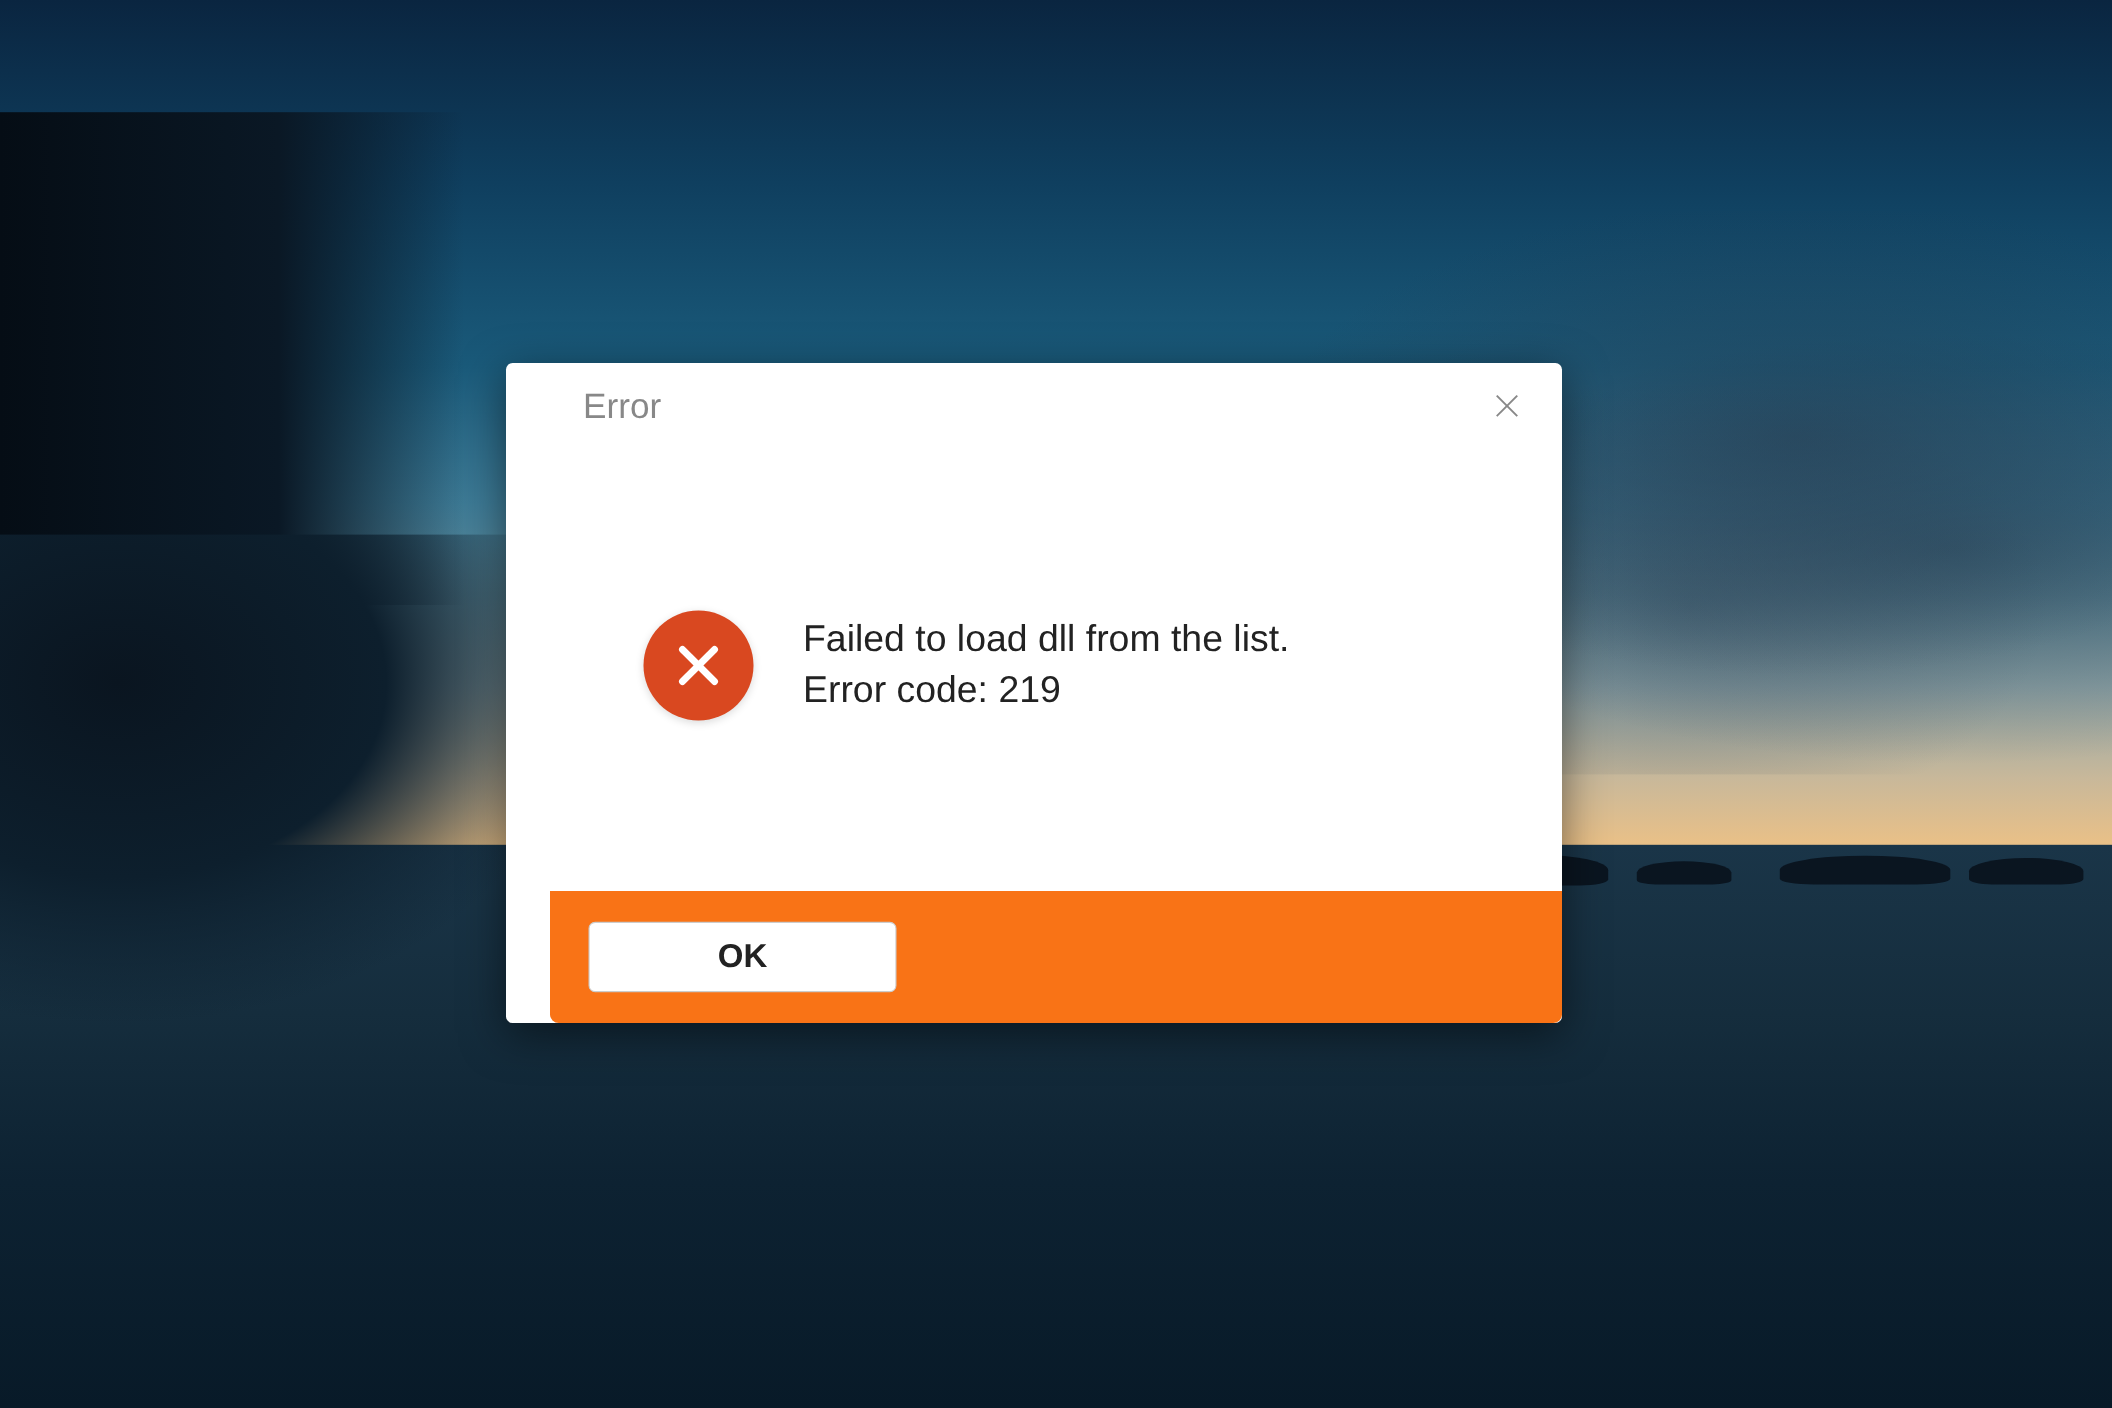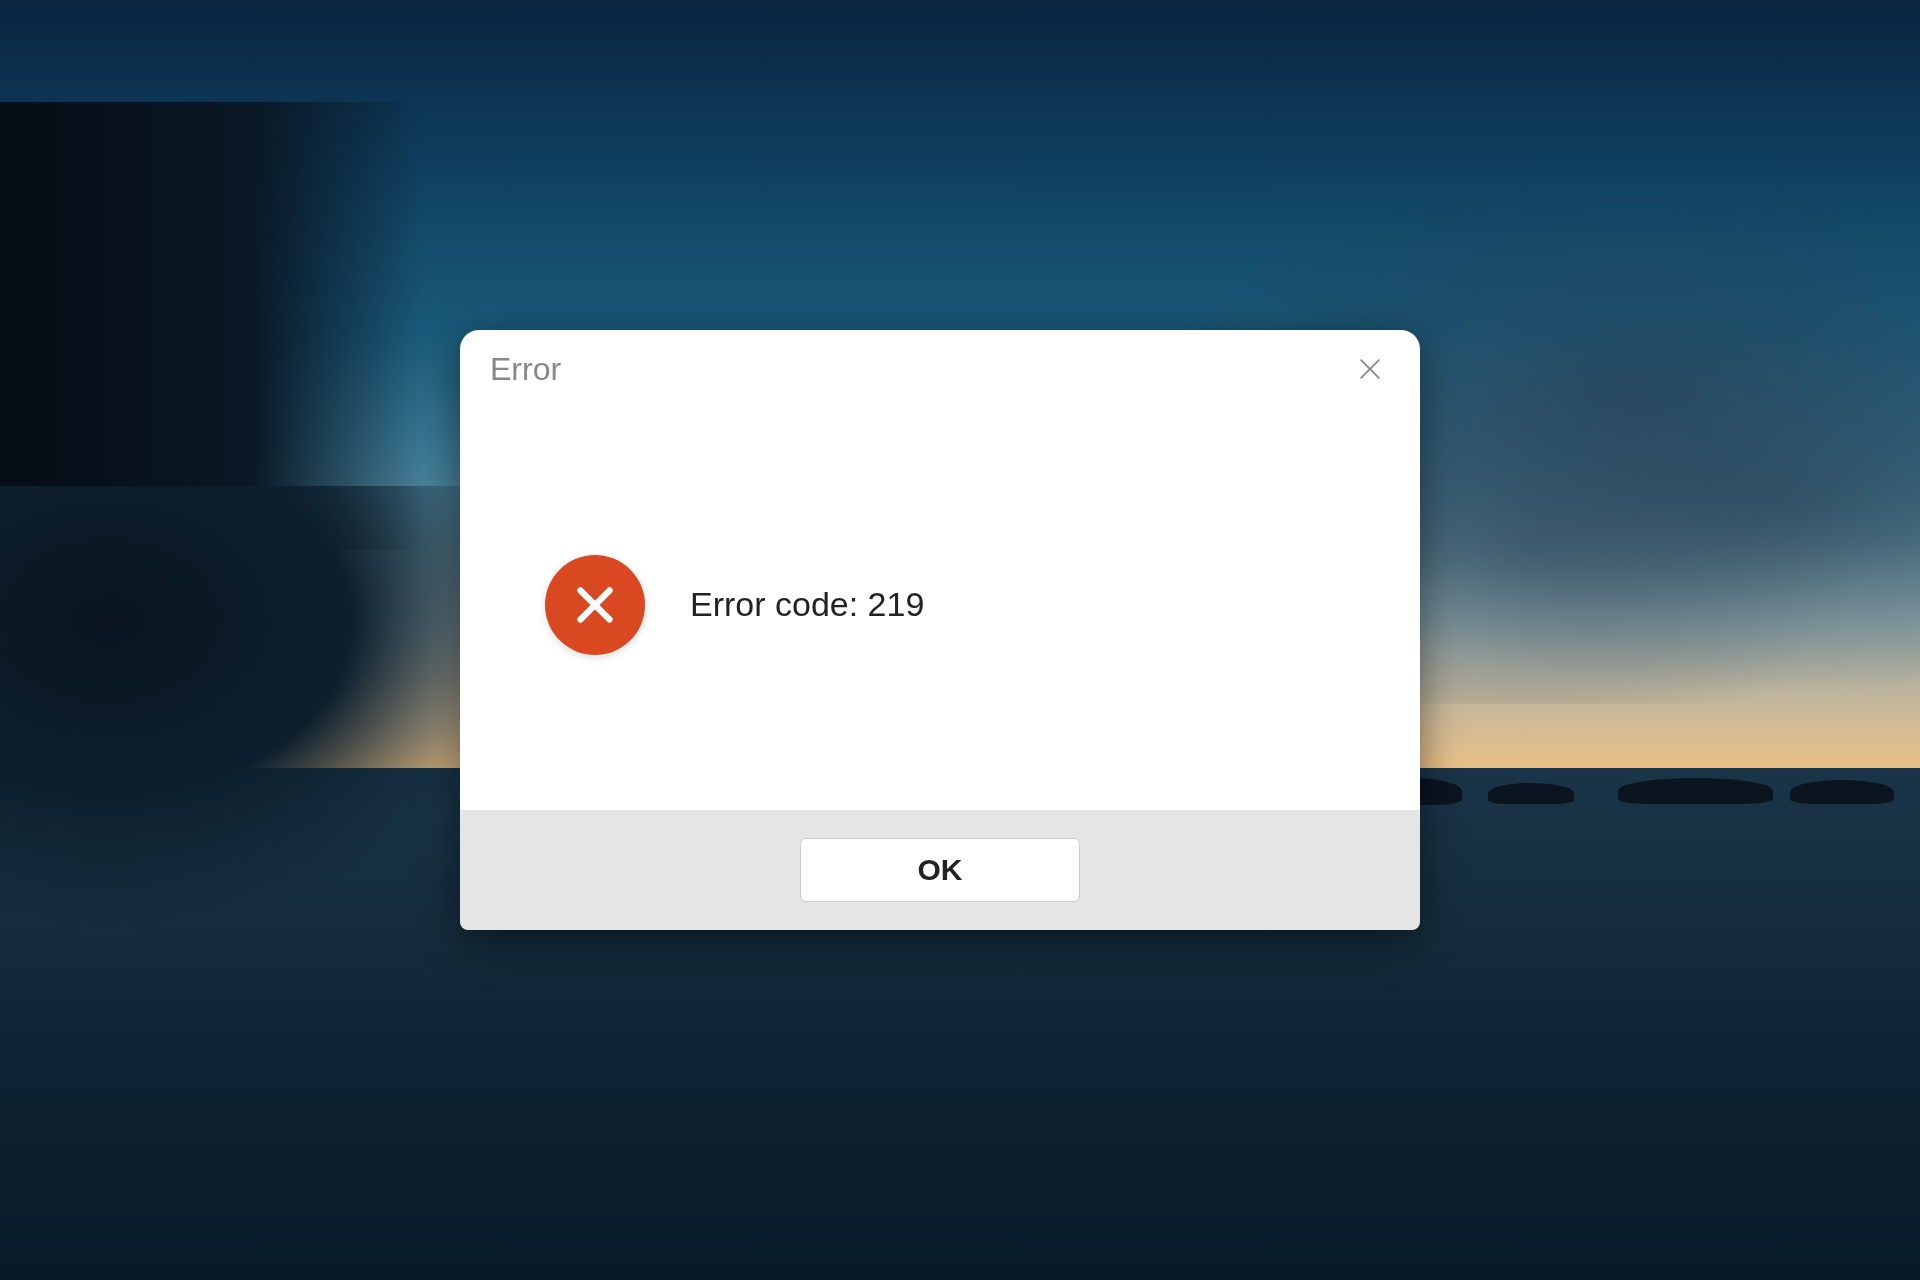--- a/index.html
+++ b/index.html
@@ -119,25 +119,26 @@
       z-index: 4;
     }
     
     .error-dialog {
       position: absolute;
       top: 330px;
       left: 460px;
       width: 960px;
       height: 600px;
       background: #ffffff;
-      border-radius: 19px;
+      border-radius: 6px;
       box-shadow: 0 10px 40px rgba(0, 0, 0, 0.5);
       z-index: 100;
       display: flex;
       flex-direction: column;
+      padding-left: 40px;
     }
     
     .dialog-titlebar {
       display: flex;
       align-items: center;
       justify-content: space-between;
       padding: 18px 30px 10px 30px;
       height: 70px;
     }
     
@@ -197,24 +198,24 @@
     }
     
     .error-message {
       font-size: 34px;
       color: #222;
       line-height: 1.35;
       font-weight: 500;
     }
     
     .dialog-footer {
-      background: #e5e5e5;
+      background: #f97316;
       padding: 25px 35px;
       display: flex;
-      justify-content: center;
+      justify-content: flex-start;
       border-radius: 0 0 8px 8px;
       height: 120px;
       align-items: center;
     }
     
     .ok-button {
       background: #ffffff;
       border: 1px solid #ccc;
       border-radius: 6px;
       padding: 14px 0;
@@ -258,20 +259,21 @@
   <div class="dialog-body">
     <div class="error-icon-wrapper">
       <div class="error-icon-circle">
         <svg viewBox="0 0 24 24" fill="none" stroke="#ffffff" stroke-width="3" stroke-linecap="round">
           <line x1="5" y1="5" x2="19" y2="19"></line>
           <line x1="19" y1="5" x2="5" y2="19"></line>
         </svg>
       </div>
     </div>
     <div class="error-message">
+      <div>Failed to load dll from the list.</div>
       <div>Error code: 219</div>
     </div>
   </div>
 
   <div class="dialog-footer">
     <button class="ok-button">OK</button>
   </div>
 </div>
 
 </body></html>

